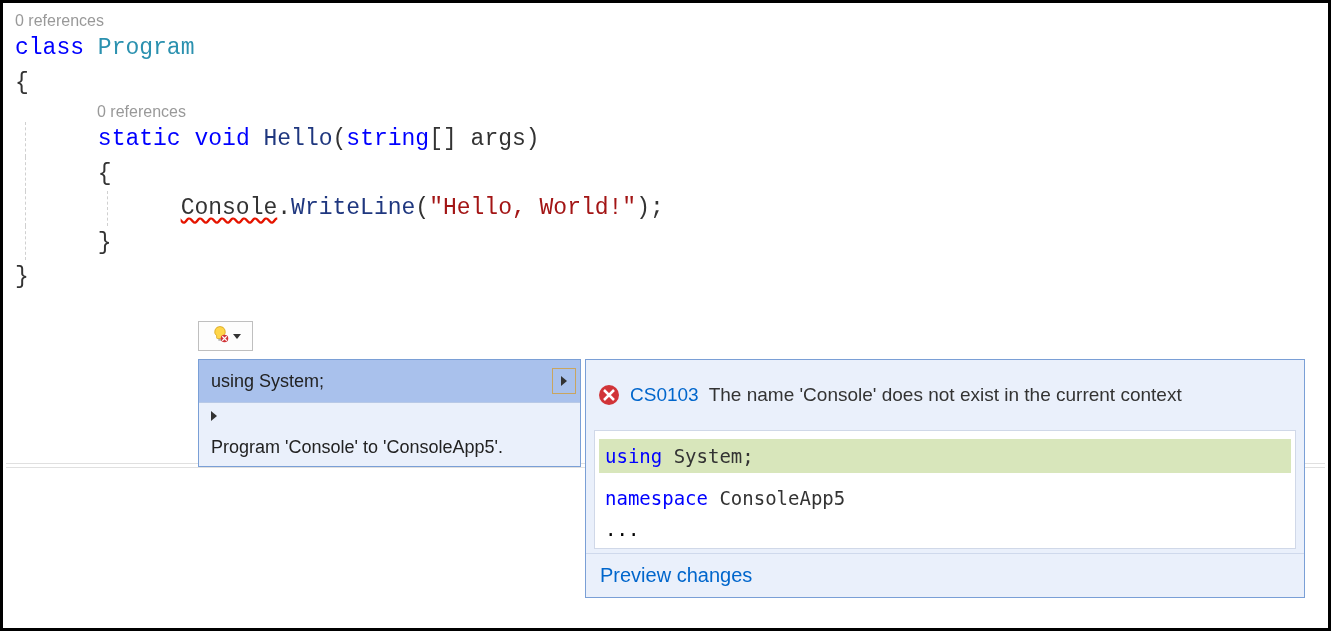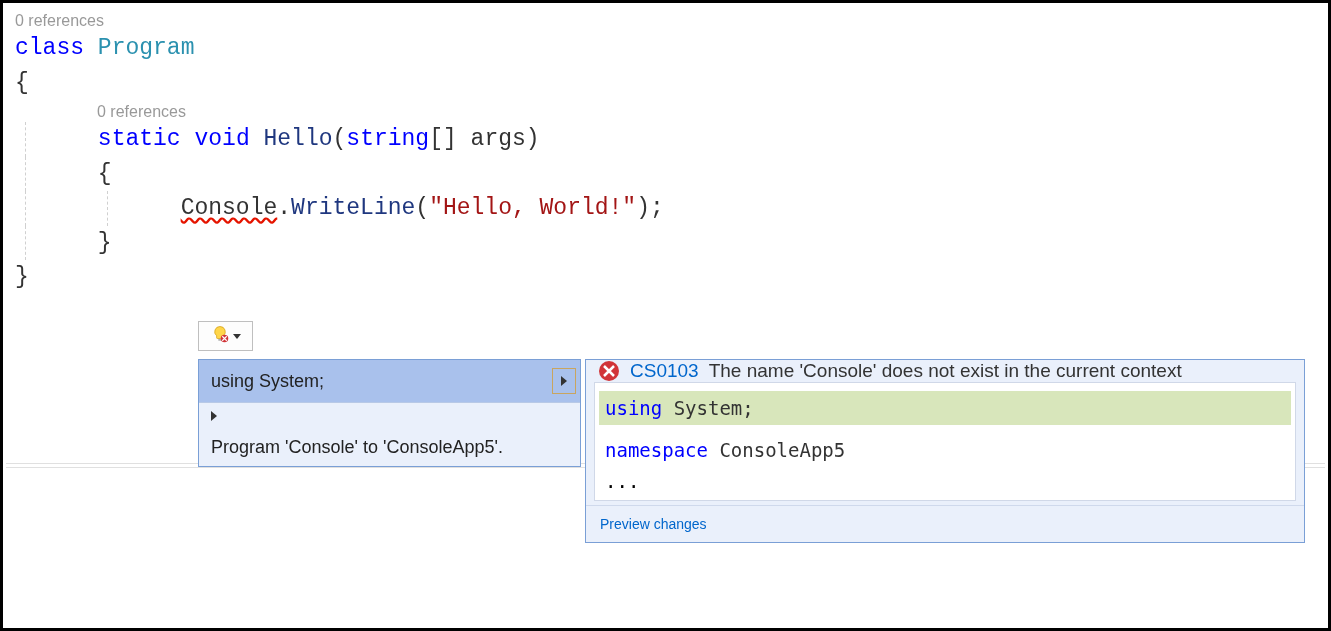--- a/index.html
+++ b/index.html
@@ -120,21 +120,21 @@
     .preview-panel {
       position: absolute;
       left: 582px;
       top: 356px;
       width: 720px;
       background: #eaf0fb;
       border: 1px solid #7a9fd6;
       font-family: 'Segoe UI', Arial, sans-serif;
     }
     .preview-header {
-      padding: 0 12px;
+      padding: 24px 12px;
       display: flex;
       align-items: flex-start;
       gap: 10px;
       font-size: 19px;
     }
     .err-icon-wrap {
       width: 22px; height: 22px;
       display: flex; align-items: center; justify-content: center;
     }
     .err-code { color: #0066cc; }
@@ -150,21 +150,21 @@
     }
     .preview-code .added-line {
       background: #d8e6bb;
       display: block;
       padding: 2px 0;
       margin: 0 -6px 10px -6px;
       padding-left: 6px;
     }
     .preview-footer {
       padding: 10px 14px;
-      font-size: 14px;
+      font-size: 20px;
       border-top: 1px solid #cfd9ec;
       margin-top: 4px;
     }
     .preview-footer a { color: #0066cc; text-decoration: none; cursor: pointer; }
     .hbar {
       position: absolute;
       left: 3px;
       right: 3px;
       height: 1px;
       background: #e0e0e0;

